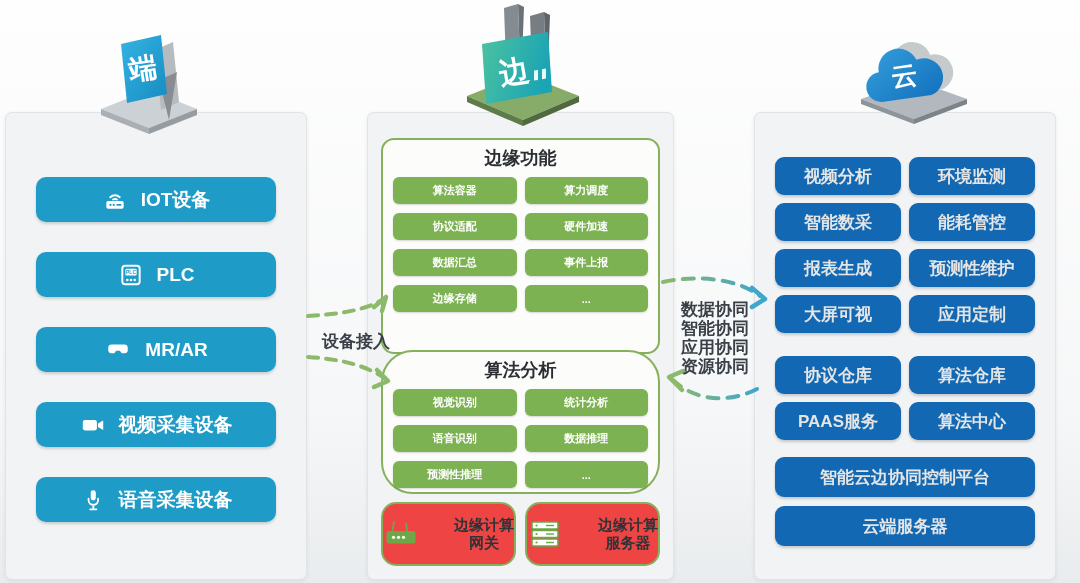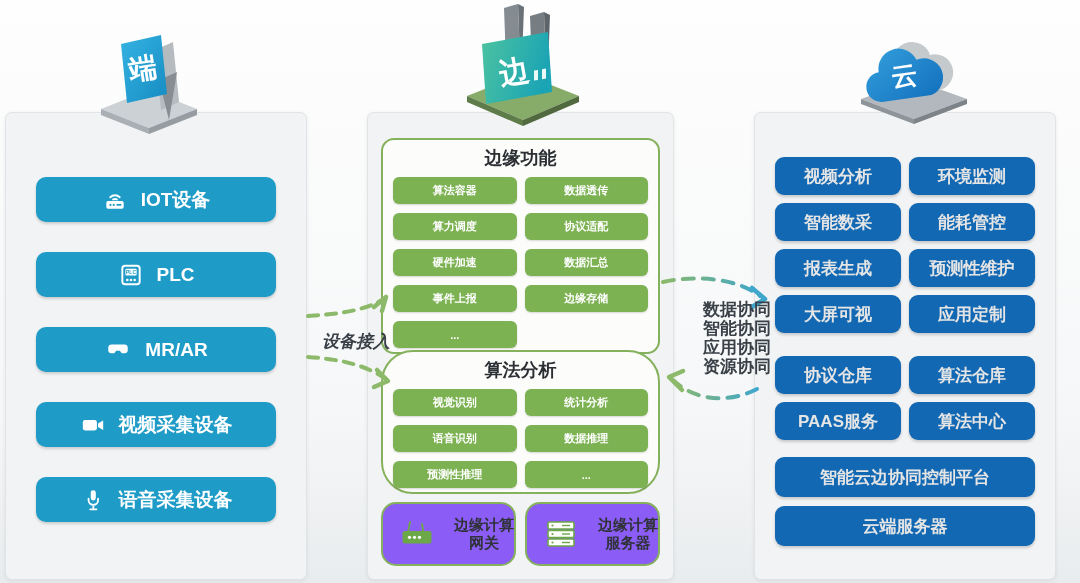--- a/index.html
+++ b/index.html
@@ -41,43 +41,43 @@
   #algo-analysis{top:237px;height:140px;border-radius:32px;}
   .section-title{text-align:center;font-size:18px;font-weight:bold;color:#2b2f33;padding-top:6px;}
   .g-grid{display:grid;grid-template-columns:1fr 1fr;gap:9px 8px;padding:7px 10px 0 10px;}
   .g-btn{
     height:27px;border-radius:6px;background:var(--edge-green,#7DB253);color:#fff;
     font-size:11px;font-weight:600;display:flex;align-items:center;justify-content:center;
     box-shadow:0 1px 2px rgba(0,0,0,.15);white-space:nowrap;
   }
   .hw-row{position:absolute;left:13px;right:13px;top:389px;display:flex;gap:9px;}
   .hw-box{
-    flex:1;height:60px;background:#8b5cf6;border:2px solid var(--section-border,#85B05C);
-    border-radius:15px;display:flex;align-items:center;justify-content:flex-end;gap:19px;
+    flex:1;height:60px;background:#ef4444;border:2px solid var(--section-border,#85B05C);
+    border-radius:15px;display:flex;align-items:center;justify-content:space-between;gap:19px;
   }
   .hw-label{font-size:15px;font-weight:bold;color:#2f3338;text-align:center;line-height:1.2;}
 
   
   .c-grid{position:absolute;left:20px;width:260px;display:grid;grid-template-columns:1fr 1fr;gap:8px;}
   #apps-grid{top:44px;}
   #repo-grid{top:243px;}
   .c-btn{
     height:38px;border-radius:9px;background:var(--cloud-blue,#1268B3);color:#e5e5e5;
     font-size:17px;font-weight:bold;display:flex;align-items:center;justify-content:center;
     box-shadow:0 2px 3px rgba(0,0,0,.18);white-space:nowrap;
   }
   .c-bar{position:absolute;left:20px;width:260px;height:40px;}
   #platform-bar-1{top:344px;}
   #platform-bar-2{top:393px;}
 
   
   #connector-layer{position:absolute;left:0;top:0;z-index:6;pointer-events:none;}
   .conn-label{position:absolute;z-index:7;color:var(--label-dark,#3A4047);font-weight:bold;font-size:17px;}
-  #device-access-label{left:306px;top:330px;width:100px;text-align:center;font-style:italic;}
-  #collab-labels{left:681px;top:300px;width:90px;text-align:right;line-height:19px;}
+  #device-access-label{left:306px;top:330px;width:100px;text-align:center;}
+  #collab-labels{left:681px;top:300px;width:90px;text-align:left;line-height:19px;}
 </style>
 </head>
 <body>
 
 <div class="stage">
 
   <div class="panel" id="terminal-panel">
     <div class="t-col">
 
       <div class="t-btn">
@@ -131,21 +131,20 @@
 
     </div>
   </div>
 
   <div class="panel" id="edge-panel">
 
     <div class="section" id="edge-functions">
       <div class="section-title">边缘功能</div>
       <div class="g-grid">
         <div class="g-btn">算法容器</div>
-        <div class="g-btn">数据透传</div>
         <div class="g-btn">算力调度</div>
         <div class="g-btn">协议适配</div>
         <div class="g-btn">硬件加速</div>
         <div class="g-btn">数据汇总</div>
         <div class="g-btn">事件上报</div>
         <div class="g-btn">边缘存储</div>
         <div class="g-btn">...</div>
       </div>
     </div>
 

